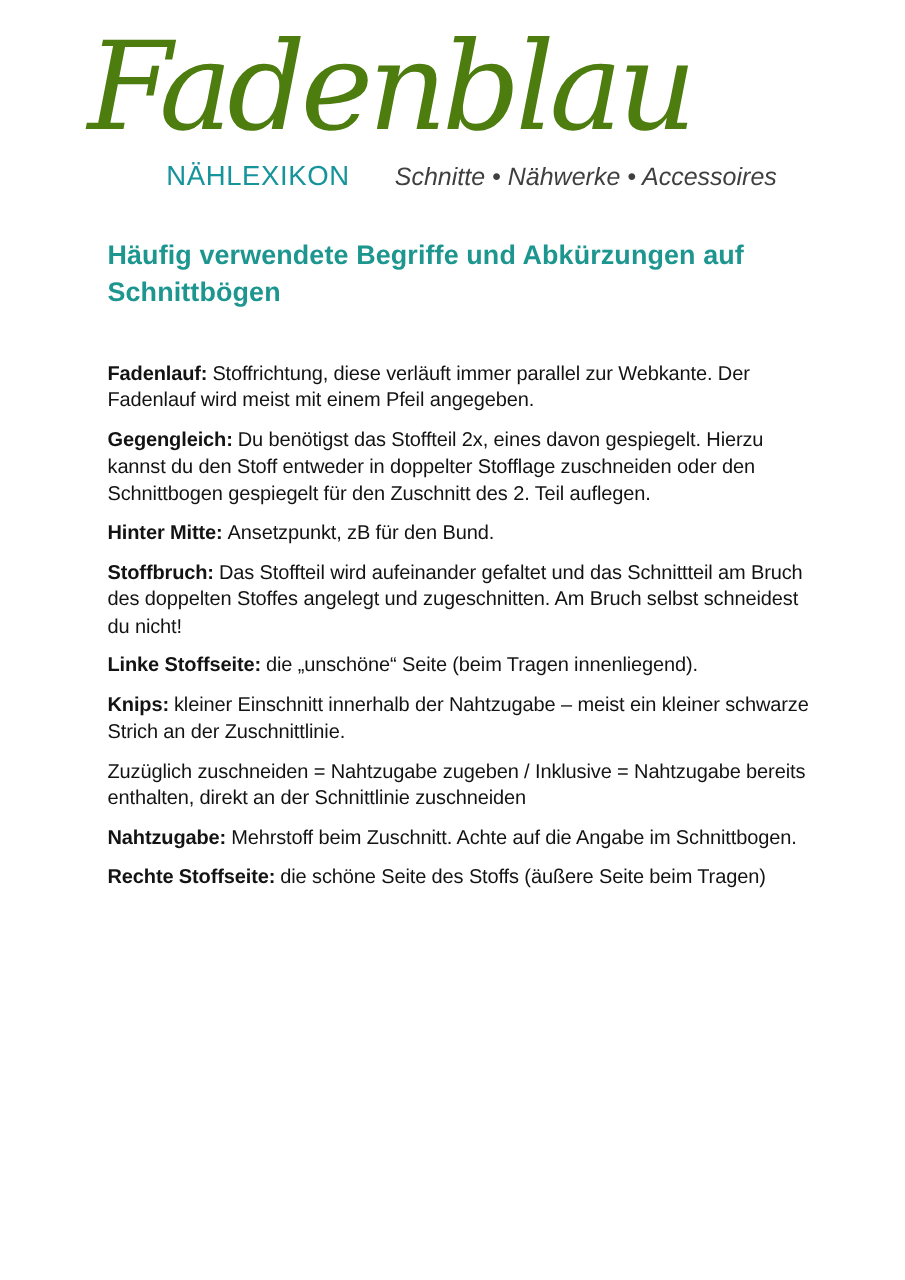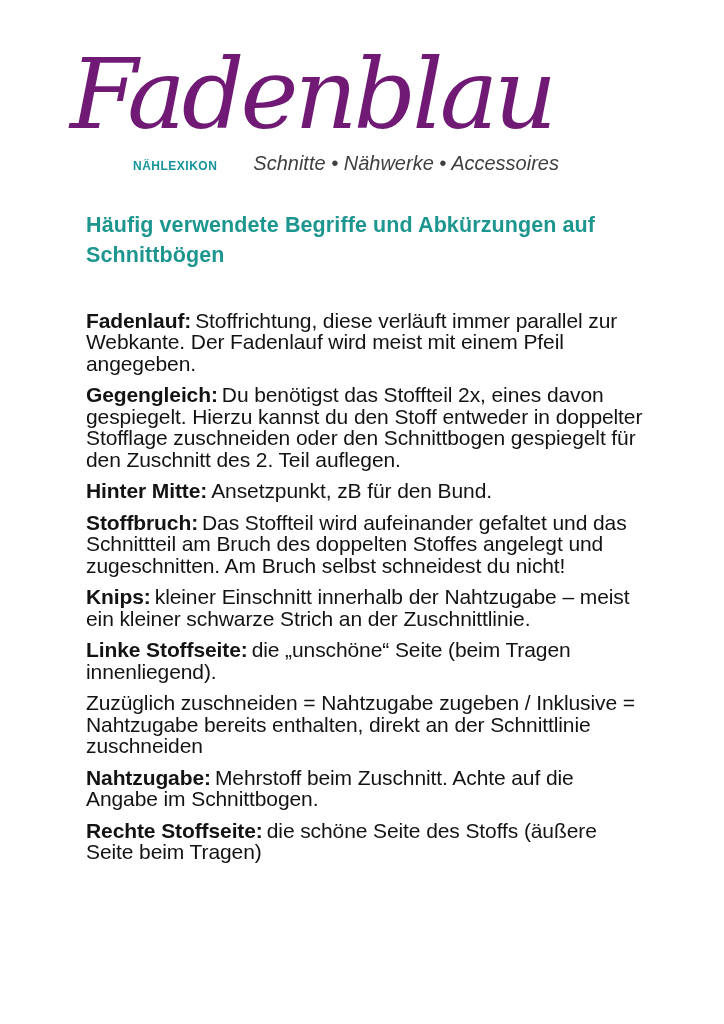--- a/index.html
+++ b/index.html
@@ -7,39 +7,39 @@
     position: relative;
     width: 724px;
     height: 1024px;
     background: #ffffff;
     overflow: hidden;
     font-family: "Liberation Sans", sans-serif;
     color: #141414;
   }
   
   .logo-script {
-    margin: 40px 0 0 70px;
+    margin: 16px 0 0 70px;
     font-family: "DejaVu Serif", serif;
     font-style: italic;
     font-weight: 400;
     font-size: 98px;
     line-height: 1.12;
     letter-spacing: -4px;
-    color: #701a75;
+    color: #4d7c0f;
     white-space: nowrap;
   }
   .brand-row {
     display: flex;
     align-items: baseline;
     margin: 2px 0 0 133px;
     gap: 36px;
   }
   .brand-label {
-    font-size: 12px;
-    font-weight: bold;
+    font-size: 22px;
+    font-weight: normal;
     letter-spacing: 0.5px;
     color: var(--accent, #17949b);
     white-space: nowrap;
   }
   .brand-tagline {
     font-size: 20px;
     color: #3f3f3f;
     white-space: nowrap;
     font-style: italic;
   }
@@ -53,21 +53,21 @@
     max-width: 540px;
     font-size: 21.5px;
     line-height: 30px;
     font-weight: bold;
     letter-spacing: 0.1px;
     color: var(--heading, #1e9690);
   }
   .glossary { margin: 0; }
   .glossary .entry {
     margin: 0 0 10px 0;
-    font-size: 21px;
+    font-size: 16px;
     line-height: 21.5px;
     letter-spacing: -0.1px;
     color: #131313;
   }
   .glossary .term { font-weight: bold; margin-right: 4px; }
   .glossary .term:empty { margin-right: 0; }
 </style>
 </head>
 <body>
 
@@ -86,23 +86,23 @@
 
     <div class="glossary">
   <p class="entry"><span class="term">Fadenlauf:</span><span class="def">Stoffrichtung, diese verläuft immer parallel zur Webkante. Der Fadenlauf wird meist mit einem Pfeil angegeben.</span></p>
 
   <p class="entry"><span class="term">Gegengleich:</span><span class="def">Du benötigst das Stoffteil 2x, eines davon gespiegelt. Hierzu kannst du den Stoff entweder in doppelter Stofflage zuschneiden oder den Schnittbogen gespiegelt für den Zuschnitt des 2. Teil auflegen.</span></p>
 
   <p class="entry"><span class="term">Hinter Mitte:</span><span class="def">Ansetzpunkt, zB für den Bund.</span></p>
 
   <p class="entry"><span class="term">Stoffbruch:</span><span class="def">Das Stoffteil wird aufeinander gefaltet und das Schnittteil am Bruch des doppelten Stoffes angelegt und zugeschnitten. Am Bruch selbst schneidest du nicht!</span></p>
 
+  <p class="entry"><span class="term">Linke Stoffseite:</span><span class="def">die „unschöne“ Seite (beim Tragen innenliegend).</span></p>
+
   <p class="entry"><span class="term">Knips:</span><span class="def">kleiner Einschnitt innerhalb der Nahtzugabe – meist ein kleiner schwarze Strich an der Zuschnittlinie.</span></p>
-
-  <p class="entry"><span class="term">Linke Stoffseite:</span><span class="def">die „unschöne“ Seite (beim Tragen innenliegend).</span></p>
 
   <p class="entry"><span class="term"></span><span class="def">Zuzüglich zuschneiden = Nahtzugabe zugeben / Inklusive = Nahtzugabe bereits enthalten, direkt an der Schnittlinie zuschneiden</span></p>
 
   <p class="entry"><span class="term">Nahtzugabe:</span><span class="def">Mehrstoff beim Zuschnitt. Achte auf die Angabe im Schnittbogen.</span></p>
 
   <p class="entry"><span class="term">Rechte Stoffseite:</span><span class="def">die schöne Seite des Stoffs (äußere Seite beim Tragen)</span></p>
 
 
 </div>
   </main>

